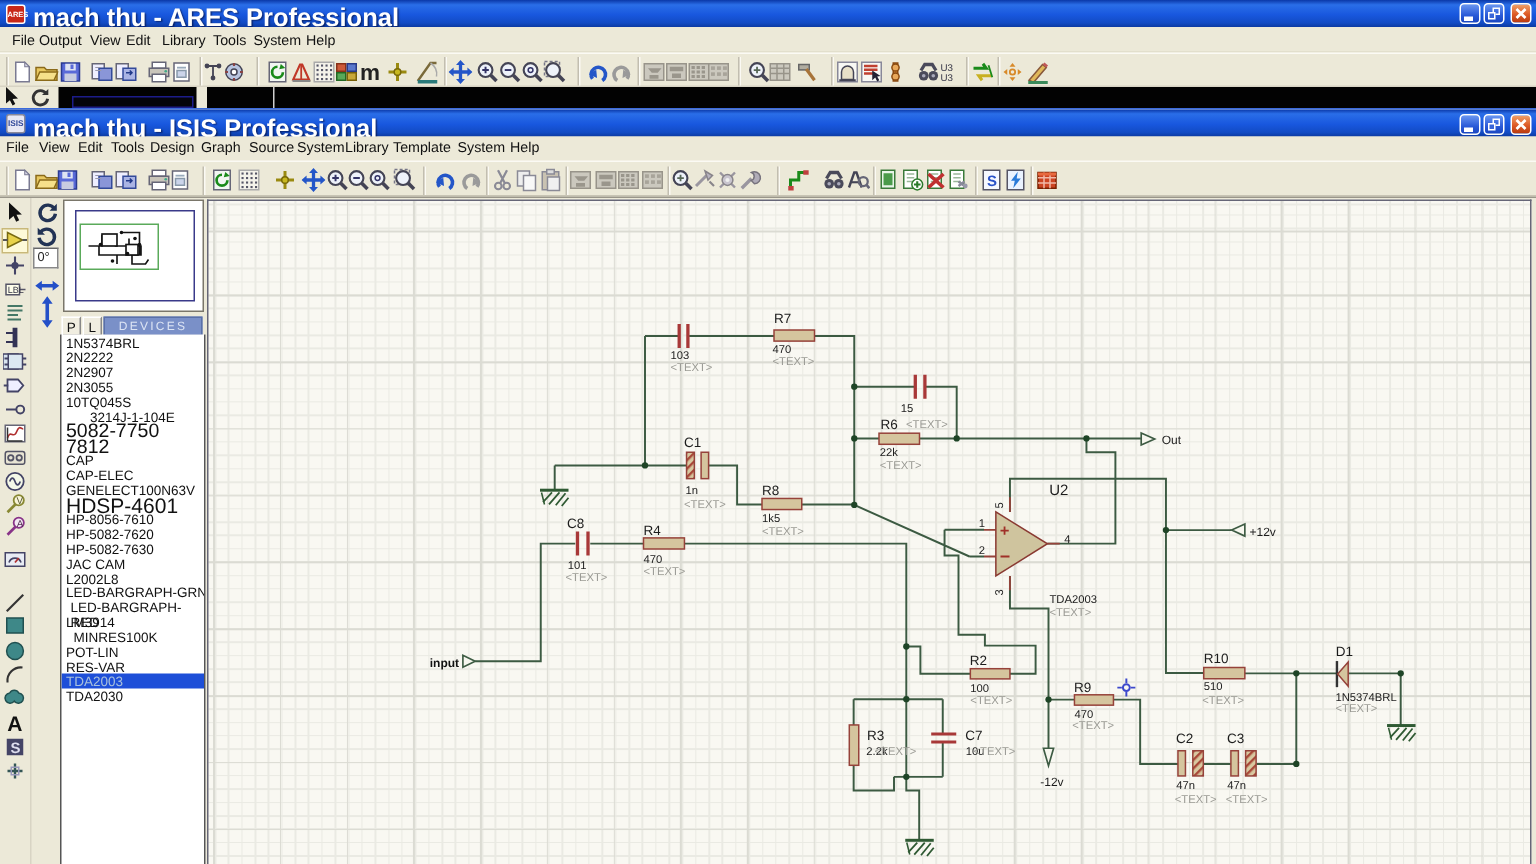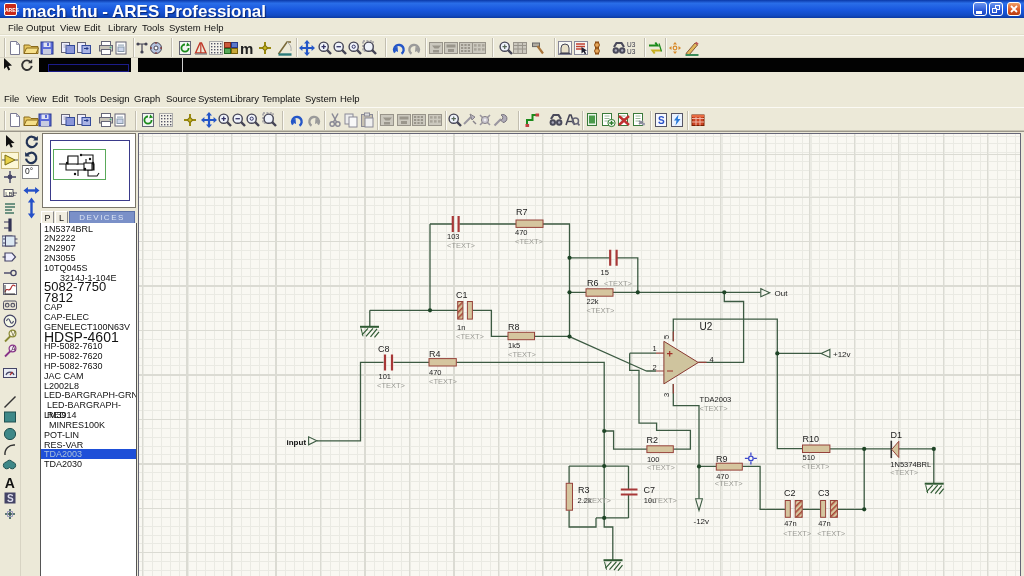--- a/index.html
+++ b/index.html
@@ -258,20 +258,33 @@
       </svg>
 <svg style="position:absolute;left:19px;top:0" width="15" height="14" viewBox="0 0 16 16">
         <path d="M13,5 a5.5,5.5 0 1 0 1,4" fill="none" stroke="#333" stroke-width="2.2"></path>
         <path d="M14.5,1.5 v4.5 h-4.8 z" fill="#333"></path>
       </svg>
 <div style="position:absolute;left:39px;top:0;width:92px;height:14px;background:#020202"></div>
 <div style="position:absolute;left:48px;top:6px;width:81px;height:8px;border:1.4px solid #1c1c8a;background:#04040c"></div>
 <div style="position:absolute;left:138px;top:0;width:886px;height:14px;background:#020202"></div>
 <div style="position:absolute;left:182px;top:0;width:1px;height:14px;background:#cfcfcf"></div>
 </div>
+<div class="tb" style="top:72px;height:19px;background:linear-gradient(180deg,#0a38a8 0%,#2a6ee8 16%,#1857de 55%,#124bc4 85%,#0c3aa2 100%);border-top:1px solid #3a6adc">
+<div style="position:absolute;left:4px;top:3px;width:13px;height:13px;background:#e8e8f4;border:1px solid #889;border-radius:2px;color:#334a9a;font-size:5.5px;font-weight:bold;text-align:center;line-height:12px">ISIS</div>
+<span class="ttl" style="position:absolute;left:22px;top:3px">mach thu - ISIS Professional</span>
+<div style="position:absolute;left:972.5px;top:3px;width:14px;height:14px;background:linear-gradient(180deg,#6a96f0,#2a5ad8 60%,#1a46c0);border:1px solid #fff;border-radius:3px"></div>
+      <div style="position:absolute;left:989px;top:3px;width:14px;height:14px;background:linear-gradient(180deg,#6a96f0,#2a5ad8 60%,#1a46c0);border:1px solid #fff;border-radius:3px"></div>
+      <div style="position:absolute;left:1006.5px;top:3px;width:14px;height:14px;background:linear-gradient(180deg,#f0a068,#dd5a26 55%,#b83a10);border:1px solid #fff;border-radius:3px"></div>
+      <div style="position:absolute;left:975.5px;top:12px;width:6px;height:2.5px;background:#fff"></div>
+      <div style="position:absolute;left:994.5px;top:6px;width:5px;height:5px;border:1.4px solid #fff"></div>
+      <div style="position:absolute;left:992px;top:8.5px;width:5px;height:5px;border:1.4px solid #fff;background:#3a66d8"></div>
+      <svg style="position:absolute;left:1008.5px;top:5px" width="10" height="10" viewBox="0 0 10 10">
+        <path d="M2,2 L8,8 M8,2 L2,8" stroke="#fff" stroke-width="1.8"></path>
+      </svg>
+</div>
 <div class="tb menu" style="top:91px;height:16px">
 <span style="position:absolute;left:4px;top:2px">File</span>
 <span style="position:absolute;left:26px;top:2px">View</span>
 <span style="position:absolute;left:52px;top:2px">Edit</span>
 <span style="position:absolute;left:74px;top:2px">Tools</span>
 <span style="position:absolute;left:100px;top:2px">Design</span>
 <span style="position:absolute;left:134px;top:2px">Graph</span>
 <span style="position:absolute;left:166px;top:2px">Source</span>
 <span style="position:absolute;left:198px;top:2px">System</span>
 <span style="position:absolute;left:230px;top:2px">Library</span>
@@ -640,21 +653,21 @@
 <div style="position:absolute;left:0;top:20.14px;width:97px;height:10px;color:#111;font-size:9px;line-height:10px;padding-left:3px">2N2907</div>
 <div style="position:absolute;left:0;top:29.96px;width:97px;height:10px;color:#111;font-size:9px;line-height:10px;padding-left:3px">2N3055</div>
 <div style="position:absolute;left:0;top:39.78px;width:97px;height:10px;color:#111;font-size:9px;line-height:10px;padding-left:3px">10TQ045S</div>
 <div style="position:absolute;left:0;top:49.6px;width:97px;height:10px;color:#111;font-size:9px;line-height:10px;padding-left:19px">3214J-1-104E</div>
 <div style="position:absolute;left:0;top:59.42px;width:118px;height:10px;color:#111;font-size:13px;line-height:10px;padding-left:3px">5082-7750</div>
 <div style="position:absolute;left:0;top:70px;width:97px;height:10px;color:#111;font-size:13px;line-height:10px;padding-left:3px">7812</div>
 <div style="position:absolute;left:0;top:79.06px;width:97px;height:10px;color:#111;font-size:9px;line-height:10px;padding-left:3px">CAP</div>
 <div style="position:absolute;left:0;top:88.88px;width:97px;height:10px;color:#111;font-size:9px;line-height:10px;padding-left:3px">CAP-ELEC</div>
 <div style="position:absolute;left:0;top:98.7px;width:97px;height:10px;color:#111;font-size:9px;line-height:10px;padding-left:3px">GENELECT100N63V</div>
 <div style="position:absolute;left:0;top:108.52px;width:97px;height:10px;color:#111;font-size:14px;line-height:10px;padding-left:3px">HDSP-4601</div>
-<div style="position:absolute;left:0;top:118.34px;width:97px;height:10px;color:#111;font-size:9px;line-height:10px;padding-left:3px">HP-5082-7610</div>
+<div style="position:absolute;left:0;top:118.34px;width:97px;height:10px;color:#111;font-size:9px;line-height:10px;padding-left:3px">HP-8056-7610</div>
 <div style="position:absolute;left:0;top:128.16px;width:97px;height:10px;color:#111;font-size:9px;line-height:10px;padding-left:3px">HP-5082-7620</div>
 <div style="position:absolute;left:0;top:137.98px;width:97px;height:10px;color:#111;font-size:9px;line-height:10px;padding-left:3px">HP-5082-7630</div>
 <div style="position:absolute;left:0;top:147.8px;width:97px;height:10px;color:#111;font-size:9px;line-height:10px;padding-left:3px">JAC CAM</div>
 <div style="position:absolute;left:0;top:157.62px;width:97px;height:10px;color:#111;font-size:9px;line-height:10px;padding-left:3px">L2002L8</div>
 <div style="position:absolute;left:0;top:167.44px;width:97px;height:10px;color:#111;font-size:9px;line-height:10px;padding-left:3px">LED-BARGRAPH-GRN</div>
 <div style="position:absolute;left:0;top:177.26px;width:97px;height:10px;color:#111;font-size:9px;line-height:10px;padding-left:6px">LED-BARGRAPH-RED</div>
 <div style="position:absolute;left:0;top:187.08px;width:97px;height:10px;color:#111;font-size:9px;line-height:10px;padding-left:3px">LM3914</div>
 <div style="position:absolute;left:0;top:196.9px;width:97px;height:10px;color:#111;font-size:9px;line-height:10px;padding-left:8px">MINRES100K</div>
 <div style="position:absolute;left:0;top:206.72px;width:97px;height:10px;color:#111;font-size:9px;line-height:10px;padding-left:3px">POT-LIN</div>
 <div style="position:absolute;left:0;top:216.54px;width:97px;height:10px;color:#111;font-size:9px;line-height:10px;padding-left:3px">RES-VAR</div>

